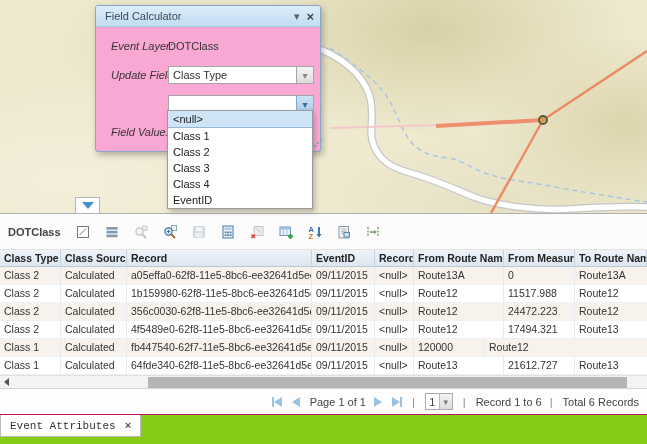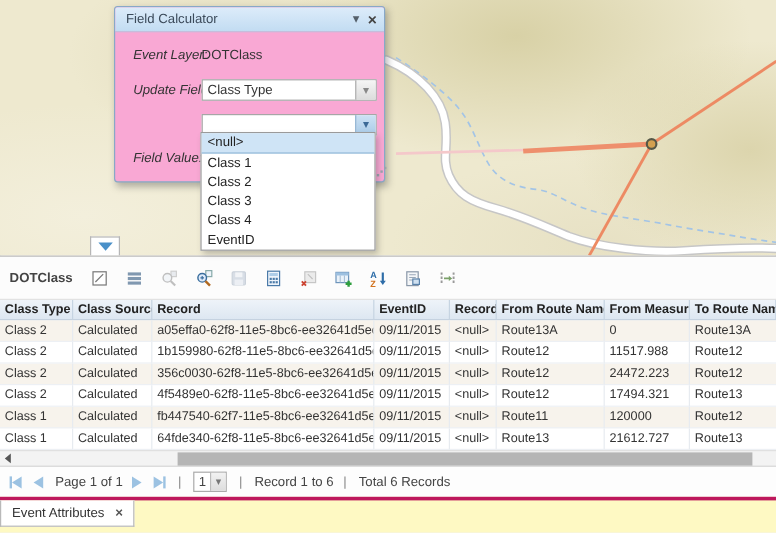--- a/index.html
+++ b/index.html
@@ -68,33 +68,33 @@
     border-right:1px solid #e7ebf0; border-bottom:1px solid #edf0f4; color:#333; }
   .head .gc { font-weight:bold; color:#222; border-right:1px solid #c6d4e2; border-bottom:none; padding-top:2px; }
   .c0{width:61px;} .c1{width:66px;} .c2{width:185px;} .c3{width:63px;}
   .c4{width:39px;} .c5{width:90px;} .c6{width:71px;} .c7{width:72px; border-right:none;}
 
   .hscroll { position:relative; height:14px; background:#f3f3f3; border-top:1px solid #e0e0e0; border-bottom:1px solid #d6d6d6; }
   .hthumb { position:absolute; left:148px; top:1px; width:479px; height:11px; background:#b5b5b5; }
   .harrow { position:absolute; left:4px; top:2px; width:0; height:0;
     border-top:4px solid transparent; border-bottom:4px solid transparent; border-right:5px solid #555; }
 
-  .pager { height:25px; display:flex; align-items:center; padding-left:8px; background:#fdfdfd; color:#444; }
+  .pager { height:25px; display:flex; align-items:center; padding-left:8px; background:#fdfdfd; color:#444;justify-content:flex-end; }
   .pg-btn { display:flex; align-items:center; margin-right:10px; cursor:pointer; }
   .tri-l { width:0; height:0; border-top:5px solid transparent; border-bottom:5px solid transparent; border-right:8px solid #9cc2e2; }
   .tri-r { width:0; height:0; border-top:5px solid transparent; border-bottom:5px solid transparent; border-left:8px solid #9cc2e2; }
   .pg-bar { width:2px; height:10px; background:#9cc2e2; }
   .pg-text { margin:0 8px 0 0; }
   .pg-sep { color:#888; margin-right:10px; }
   .pg-select { display:flex; height:17px; border:1px solid #aaa; margin-right:10px; background:#fff; align-items:center; }
   .pg-select .v { width:13px; text-align:center; }
   .pg-select .b { width:13px; height:100%; border-left:1px solid #bbb; background:linear-gradient(#f2f2f2,#ddd);
     color:#777; font-size:9px; display:flex; align-items:center; justify-content:center; }
 
-  .tabbar { height:30px; border-top:3px solid #be185d; background:#fef9c3; position:relative; }
+  .tabbar { height:30px; border-top:1px solid #be185d; background:#84cc16; position:relative;font-family:Liberation Mono, monospace; }
   .tab { position:absolute; left:0; top:0; height:22px; background:#fff;
     border:1px solid #b9b9b9; border-top:none; display:flex; align-items:center; padding:0 9px; }
   .tab .x { margin-left:9px; color:#555; font-weight:bold; font-size:11px; cursor:pointer; }
 </style>
 </head>
 <body>
 
 <div id="app">
 
   <div class="map">
@@ -287,21 +287,20 @@
         <div class="gc c5">Route12</div>
         <div class="gc c6">17494.321</div>
         <div class="gc c7">Route13</div>
       </div>
       <div class="grow odd">
         <div class="gc c0">Class 1</div>
         <div class="gc c1">Calculated</div>
         <div class="gc c2">fb447540-62f7-11e5-8bc6-ee32641d5ec9</div>
         <div class="gc c3">09/11/2015</div>
         <div class="gc c4">&lt;null&gt;</div>
-        <div class="gc c5">Route11</div>
         <div class="gc c6">120000</div>
         <div class="gc c7">Route12</div>
       </div>
       <div class="grow even">
         <div class="gc c0">Class 1</div>
         <div class="gc c1">Calculated</div>
         <div class="gc c2">64fde340-62f8-11e5-8bc6-ee32641d5ec9</div>
         <div class="gc c3">09/11/2015</div>
         <div class="gc c4">&lt;null&gt;</div>
         <div class="gc c5">Route13</div>

